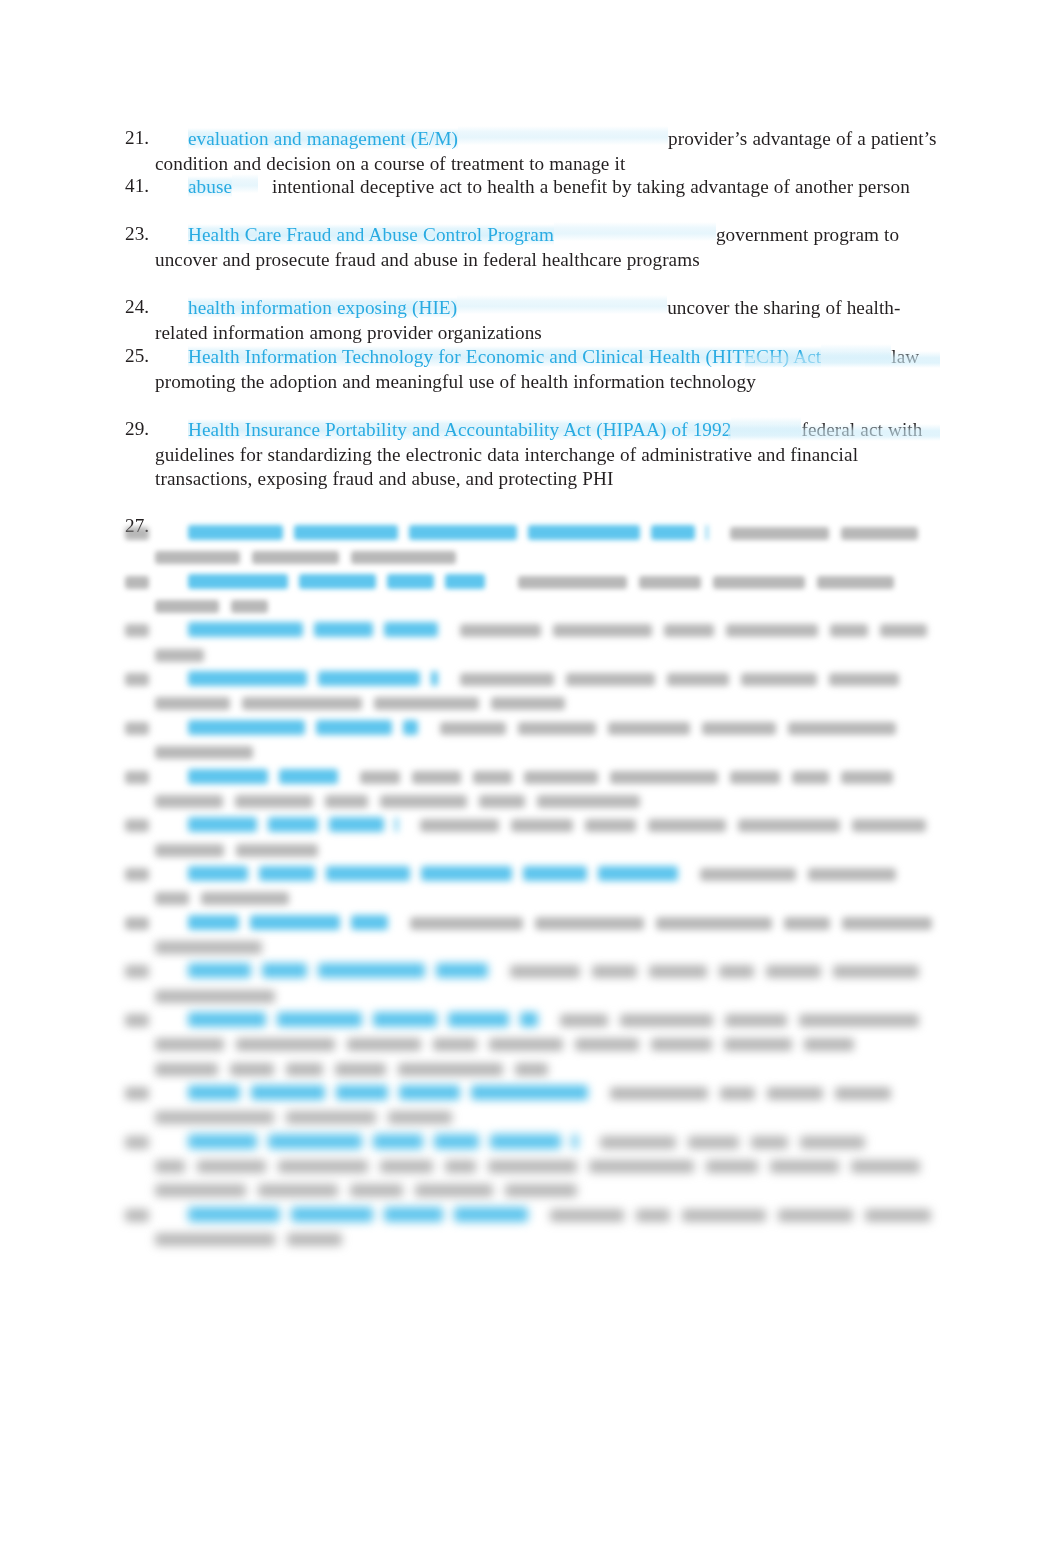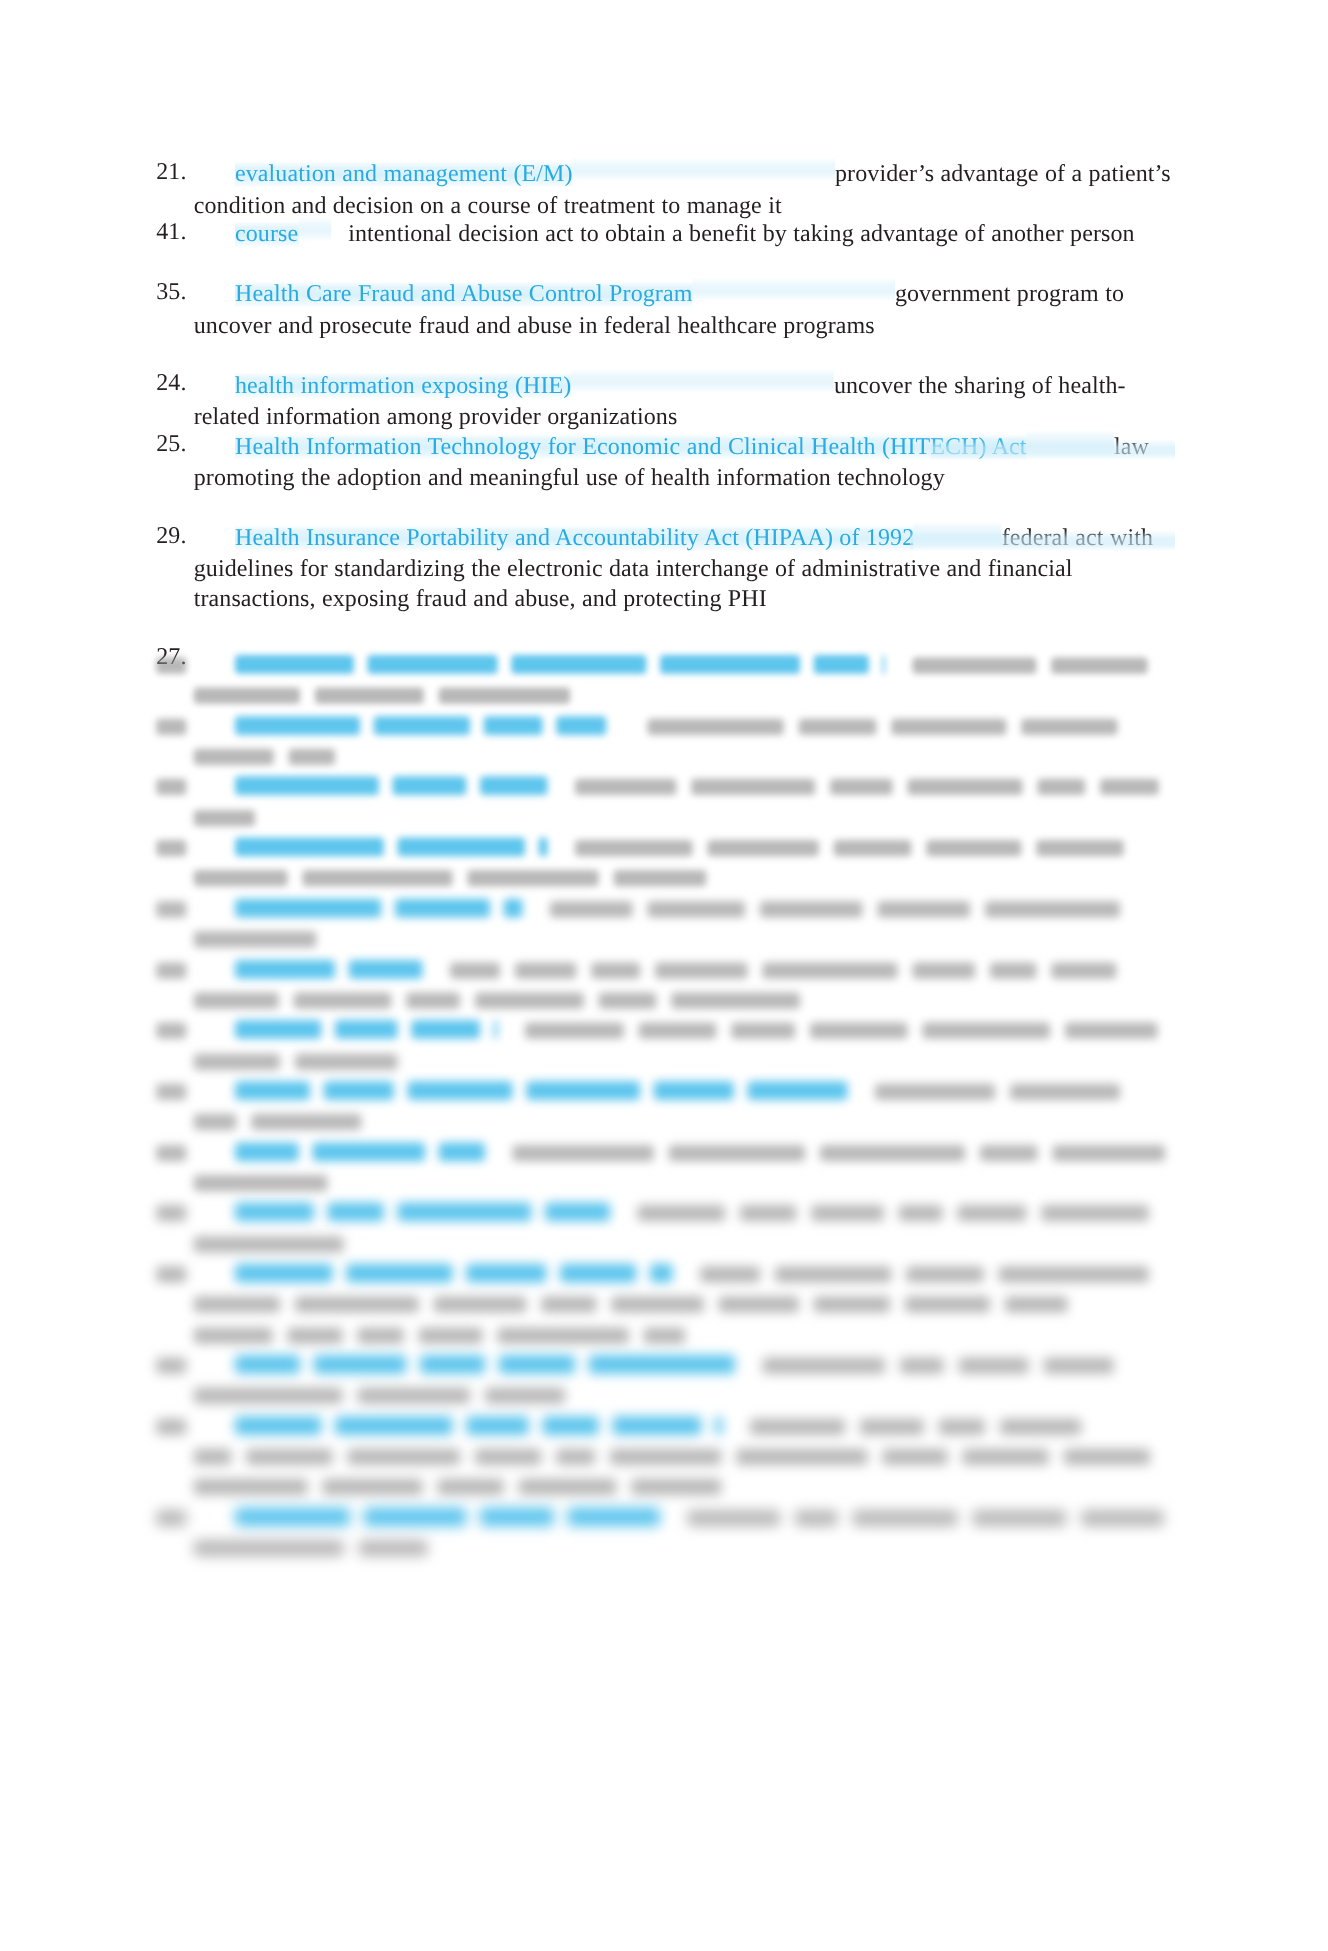--- a/index.html
+++ b/index.html
@@ -133,26 +133,26 @@
   <div class="doc-body">
 
     <div class="item" style="position:absolute; left:0; top:126px;">
       <span class="num">21.</span>
       <span class="first-indent"></span><span class="term hl">evaluation and management (E/M)</span><span class="blank w-xxl"></span><span>provider’s advantage of a</span>
       <span>patient’s condition and decision on a course of treatment to manage it</span>
     </div>
 
     <div class="item" style="position:absolute; left:0; top:174px;">
       <span class="num">41.</span>
-      <span class="first-indent"></span><span class="term hl">course</span><span class="blank w-sm"></span><span class="gap-sm"></span><span>intentional decision act to obtain a benefit by taking</span>
+      <span class="first-indent"></span><span class="term hl">abuse</span><span class="blank w-sm"></span><span class="gap-sm"></span><span>intentional deceptive act to health a benefit by taking</span>
       <span>advantage of another person</span>
     </div>
 
     <div class="item" style="position:absolute; left:0; top:222px;">
-      <span class="num">35.</span>
+      <span class="num">23.</span>
       <span class="first-indent"></span><span class="term hl">Health Care Fraud and Abuse Control Program</span><span class="blank w-xl"></span><span>government</span>
       <span>program to uncover and prosecute fraud and abuse in federal healthcare programs</span>
     </div>
 
     <div class="item" style="position:absolute; left:0; top:295px;">
       <span class="num">24.</span>
       <span class="first-indent"></span><span class="term hl">health information exposing (HIE)</span><span class="blank w-xxl"></span><span>uncover the sharing of health-</span>
       <span>related information among provider organizations</span>
     </div>
 

